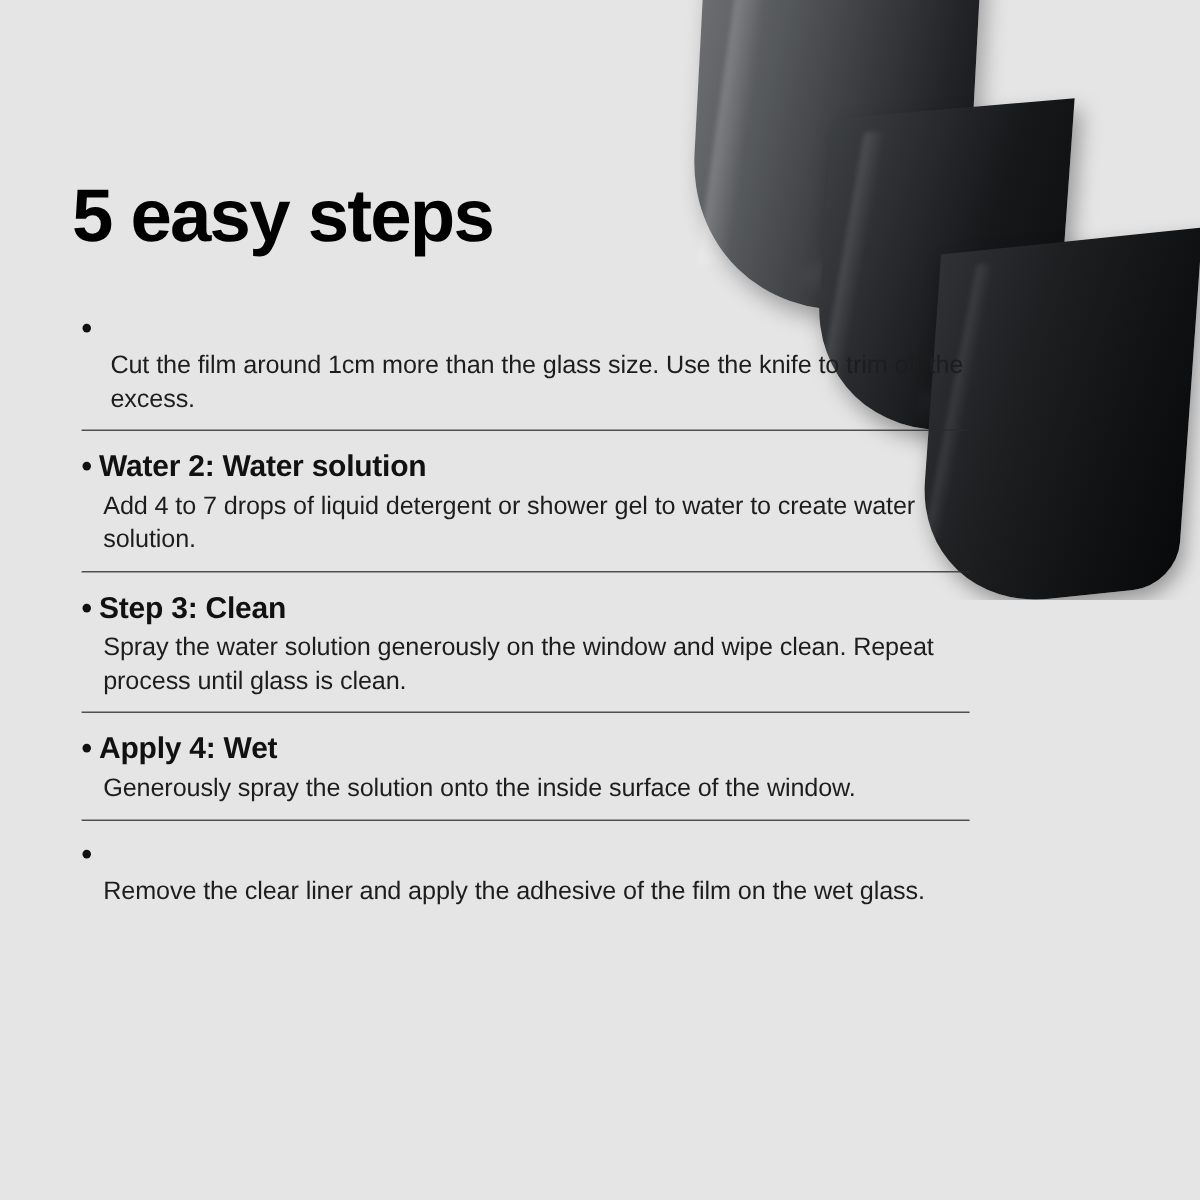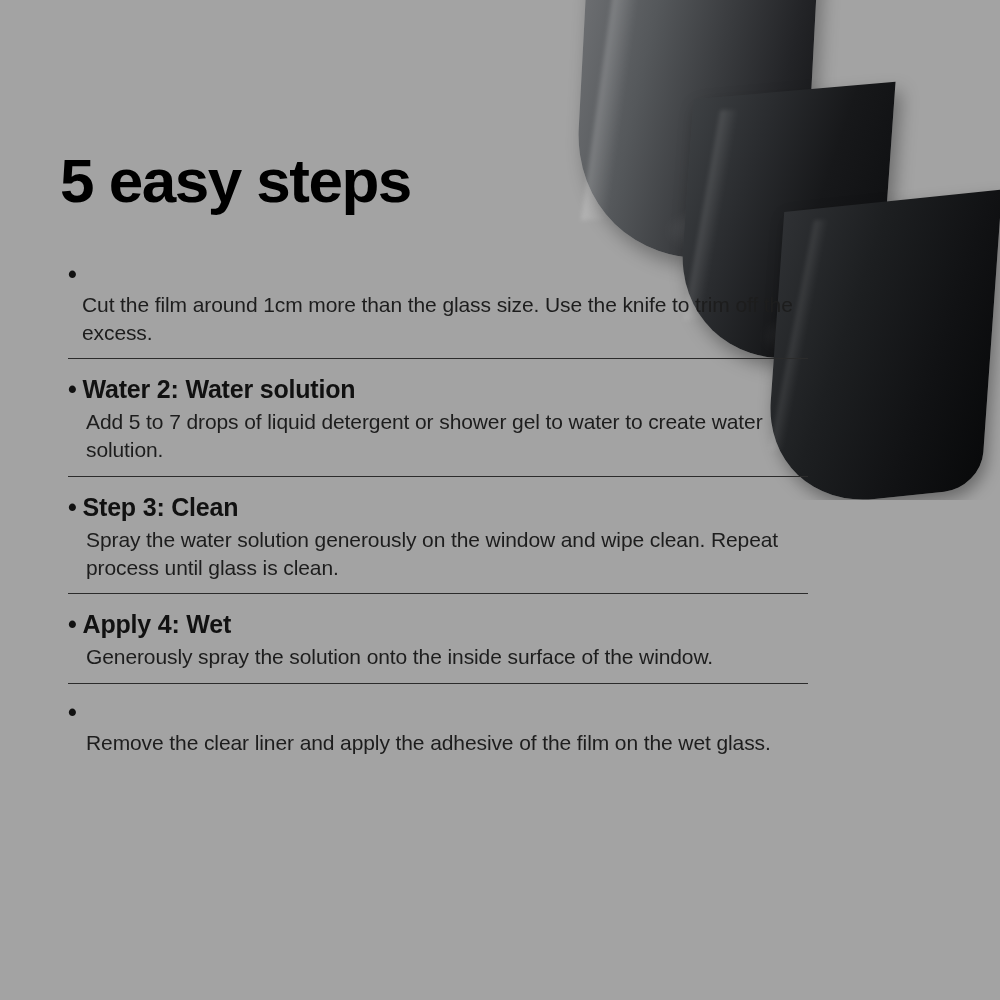--- a/index.html
+++ b/index.html
@@ -10,21 +10,21 @@
     width: 1000px;
     height: 1000px;
     background: #ffffff;
     font-family: "Liberation Sans", sans-serif;
     overflow: hidden;
   }
   .page {
     position: relative;
     width: 1000px;
     height: 1000px;
-    background: #a3a3a3;
+    background: #e5e5e5;
     overflow: hidden;
   }
 
   
   .artwork {
     position: absolute;
     top: 0;
     right: 0;
     width: 480px;
     height: 500px;
@@ -127,21 +127,21 @@
     margin-right: 6px;
     color: #111111;
   }
   .step-body {
     font-size: 21px;
     color: #1d1d1d;
     line-height: 1.32;
     margin-left: 18px;
     letter-spacing: -0.1px;
   }
-  .step-1 .step-body { margin-left: 14px; }
+  .step-1 .step-body { margin-left: 24px; }
 </style>
 </head>
 <body>
 
 <div class="page">
 
   <div class="artwork">
     <div class="film film-1"></div>
     <div class="gloss gloss-a"></div>
     <div class="fold fold-a"></div>
@@ -161,21 +161,21 @@
         <span class="bullet">•</span>
       </div>
       <div class="step-body">Cut the film around 1cm more than the glass size. Use the knife to trim off the excess.</div>
     </div>
 
     <div class="step">
       <div class="step-title">
         <span class="bullet">•</span>
         <span>Water 2: Water solution</span>
       </div>
-      <div class="step-body">Add 5 to 7 drops of liquid detergent or shower gel to water to create water solution.</div>
+      <div class="step-body">Add 4 to 7 drops of liquid detergent or shower gel to water to create water solution.</div>
     </div>
 
     <div class="step">
       <div class="step-title">
         <span class="bullet">•</span>
         <span>Step 3: Clean</span>
       </div>
       <div class="step-body">Spray the water solution generously on the window and wipe clean. Repeat process until glass is clean.</div>
     </div>
 

